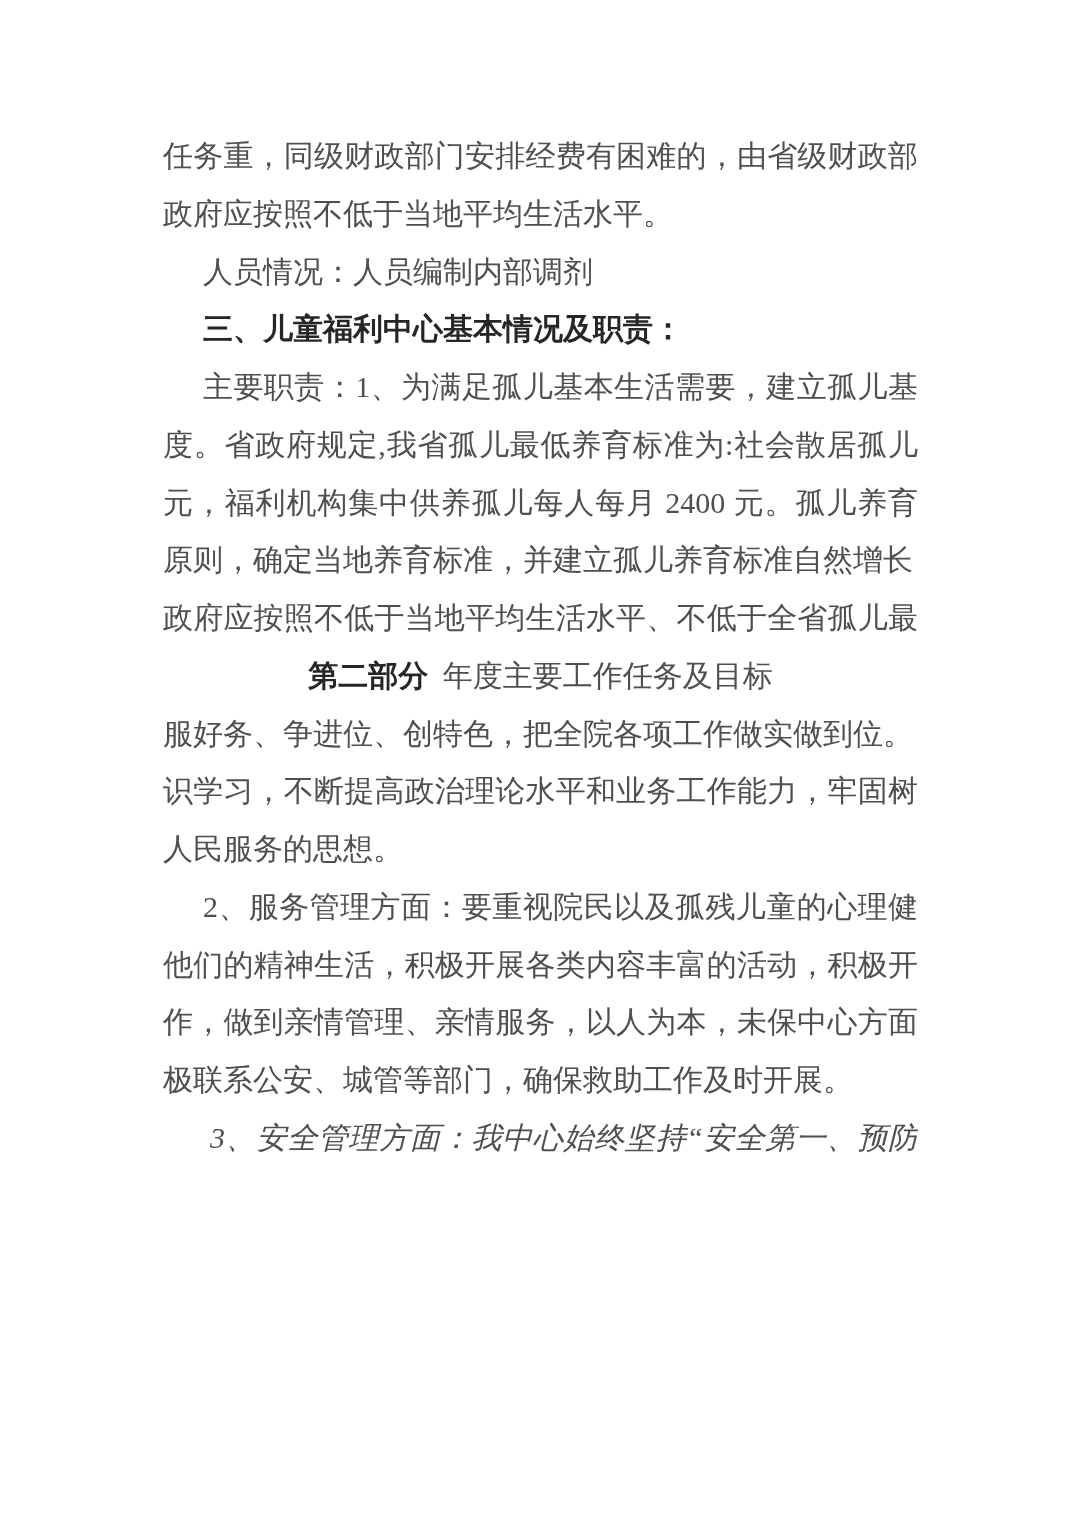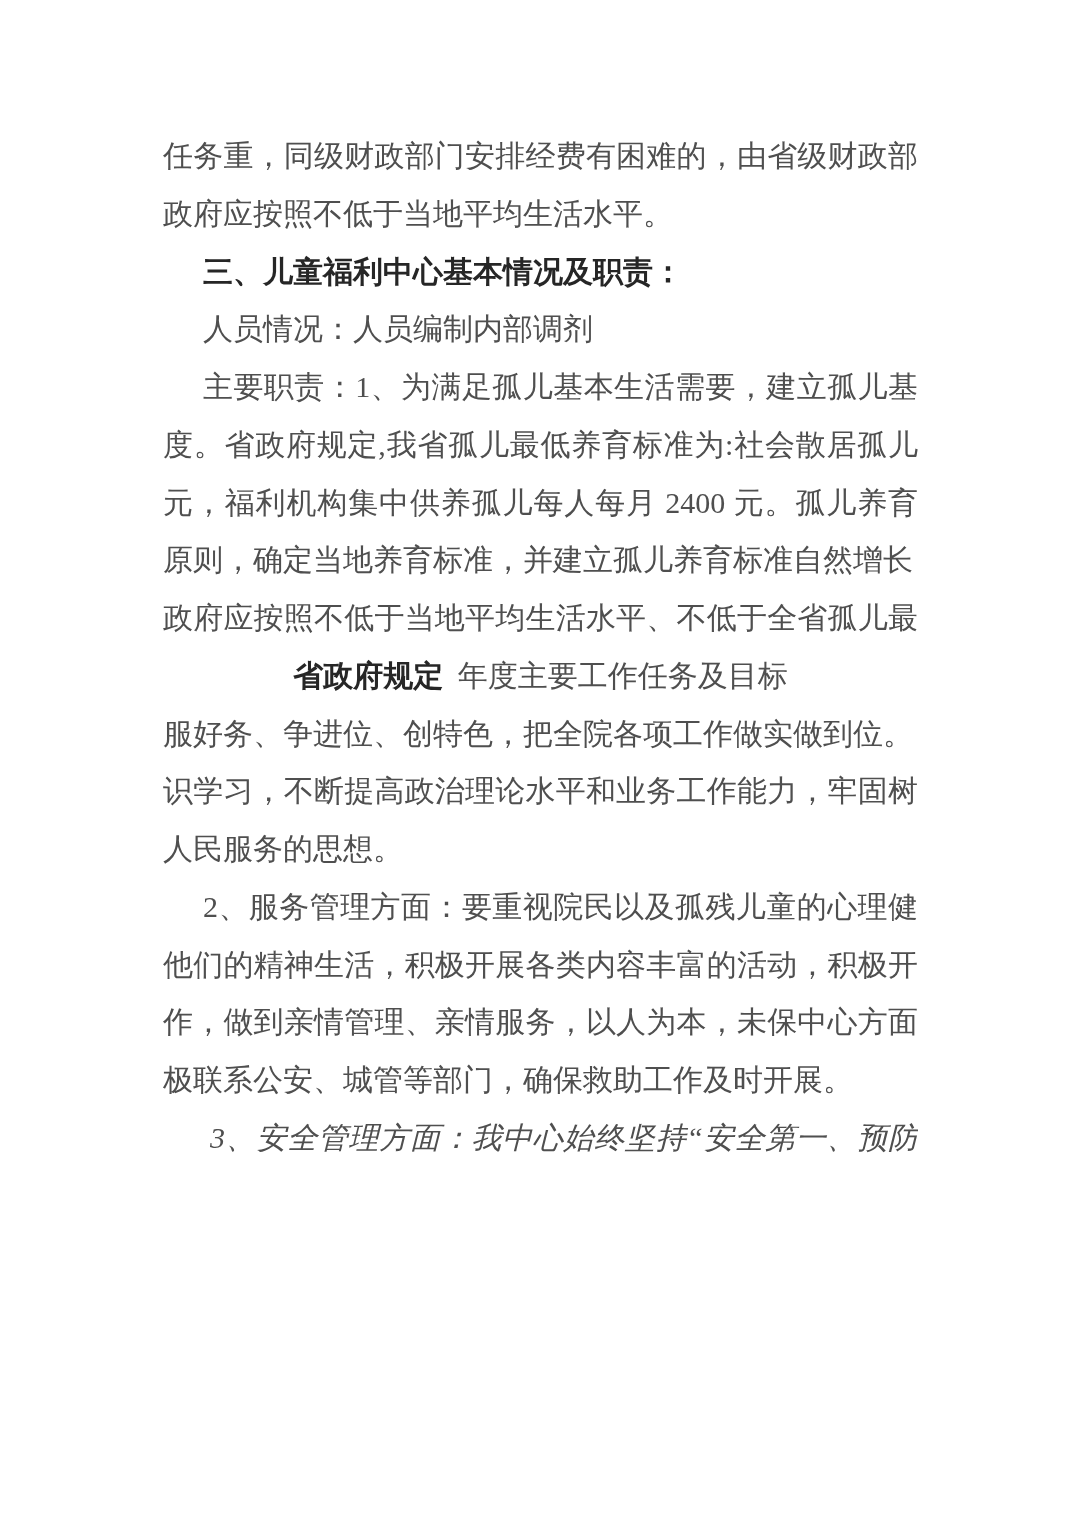--- a/index.html
+++ b/index.html
@@ -43,28 +43,28 @@
     color: var(--heading-text);
   }
 </style>
 </head>
 <body>
 
 <div class="page">
   <div class="content" id="doc-body">
       <div class="line stretch">任务重，同级财政部门安排经费有困难的，由省级财政部门给予适当补</div>
       <div class="line">政府应按照不低于当地平均生活水平。</div>
+      <div class="line ind">人员情况：人员编制内部调剂</div>
       <div class="line ind bold">三、儿童福利中心基本情况及职责：</div>
-      <div class="line ind">人员情况：人员编制内部调剂</div>
       <div class="line stretch ind">主要职责：1、为满足孤儿基本生活需要，建立孤儿基本生活保障制</div>
       <div class="line stretch">度。省政府规定,我省孤儿最低养育标准为:社会散居孤儿每人每月 1566</div>
       <div class="line stretch">元，福利机构集中供养孤儿每人每月 2400 元。孤儿养育标准包含伙食</div>
       <div class="line">原则，确定当地养育标准，并建立孤儿养育标准自然增长机制。</div>
       <div class="line stretch">政府应按照不低于当地平均生活水平、不低于全省孤儿最低养育标准的</div>
-      <div class="line center"><span class="bold">省政府规定</span><span style="margin-left: 0.48em;">年度主要工作任务及目标</span></div>
+      <div class="line center"><span class="bold">第二部分</span><span style="margin-left: 0.48em;">年度主要工作任务及目标</span></div>
       <div class="line">服好务、争进位、创特色，把全院各项工作做实做到位。</div>
       <div class="line stretch">识学习，不断提高政治理论水平和业务工作能力，牢固树立全心全意为</div>
       <div class="line">人民服务的思想。</div>
       <div class="line stretch ind">2、服务管理方面：要重视院民以及孤残儿童的心理健康问题，丰富</div>
       <div class="line stretch">他们的精神生活，积极开展各类内容丰富的活动，积极开展交心谈心工</div>
       <div class="line stretch">作，做到亲情管理、亲情服务，以人为本，未保中心方面我们要继续积</div>
       <div class="line">极联系公安、城管等部门，确保救助工作及时开展。</div>
       <div class="line stretch ind-lg">3、安全管理方面：我中心始终坚持“安全第一、预防为主、综合</div>
     </div>
 </div>

